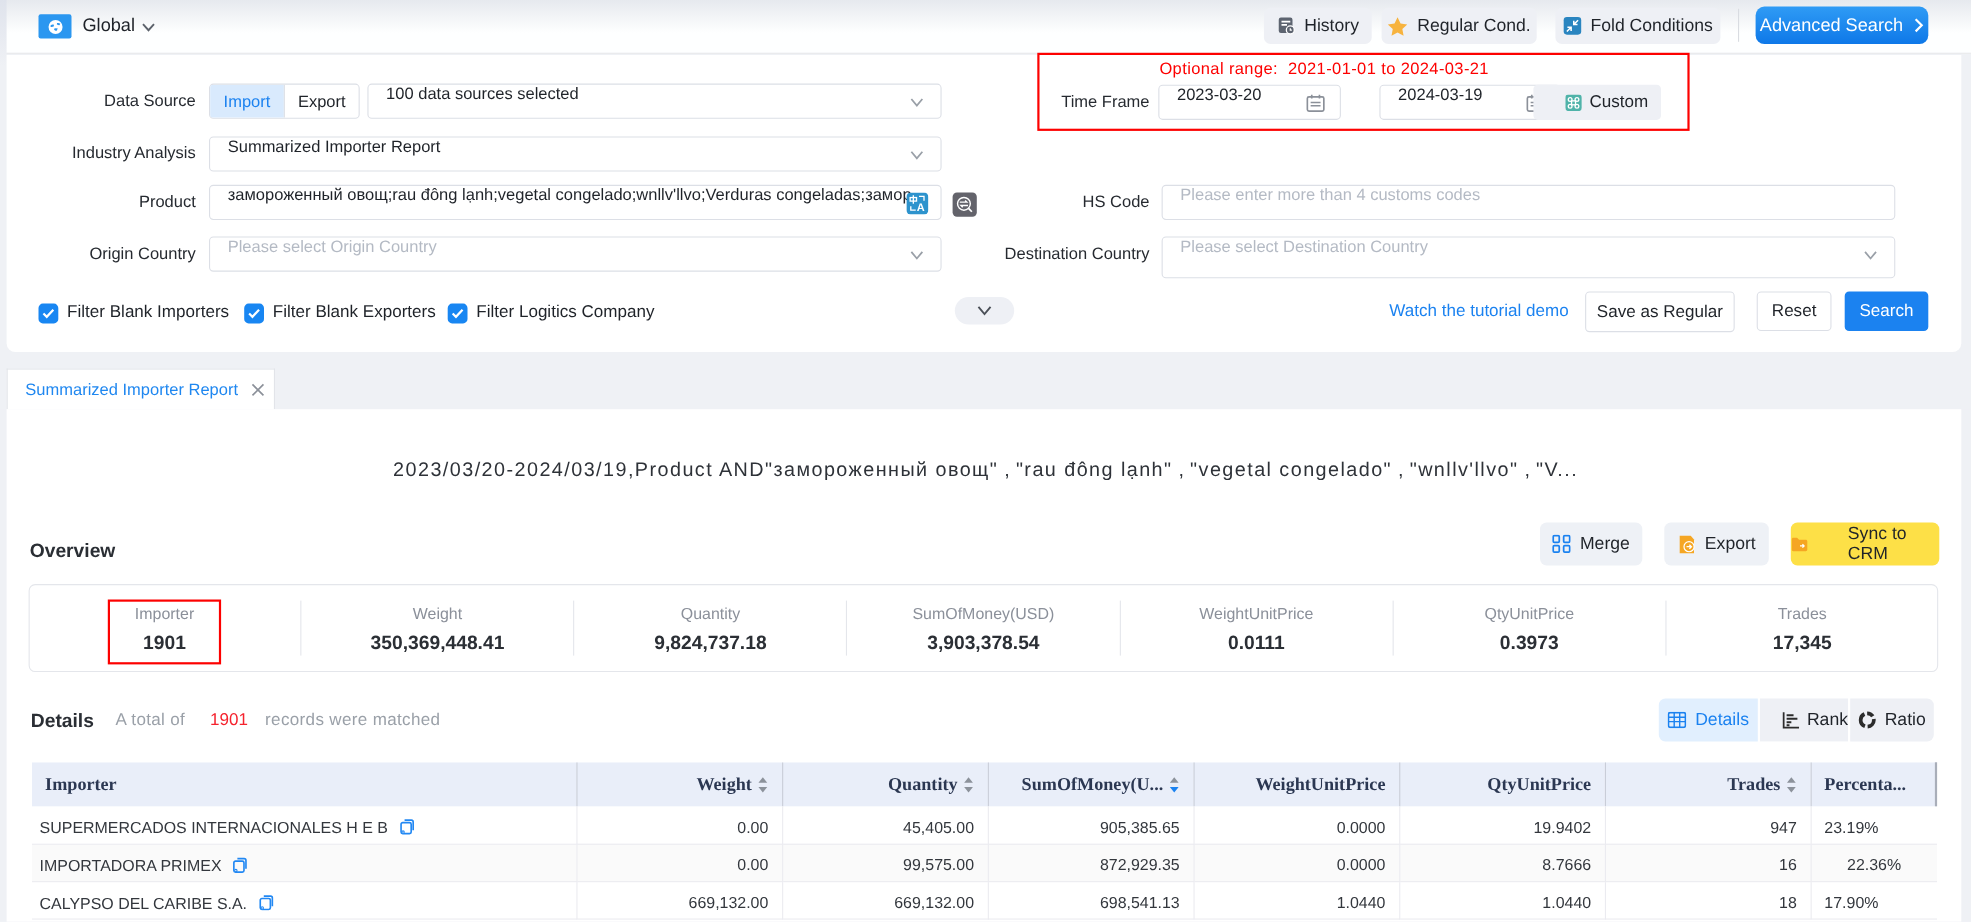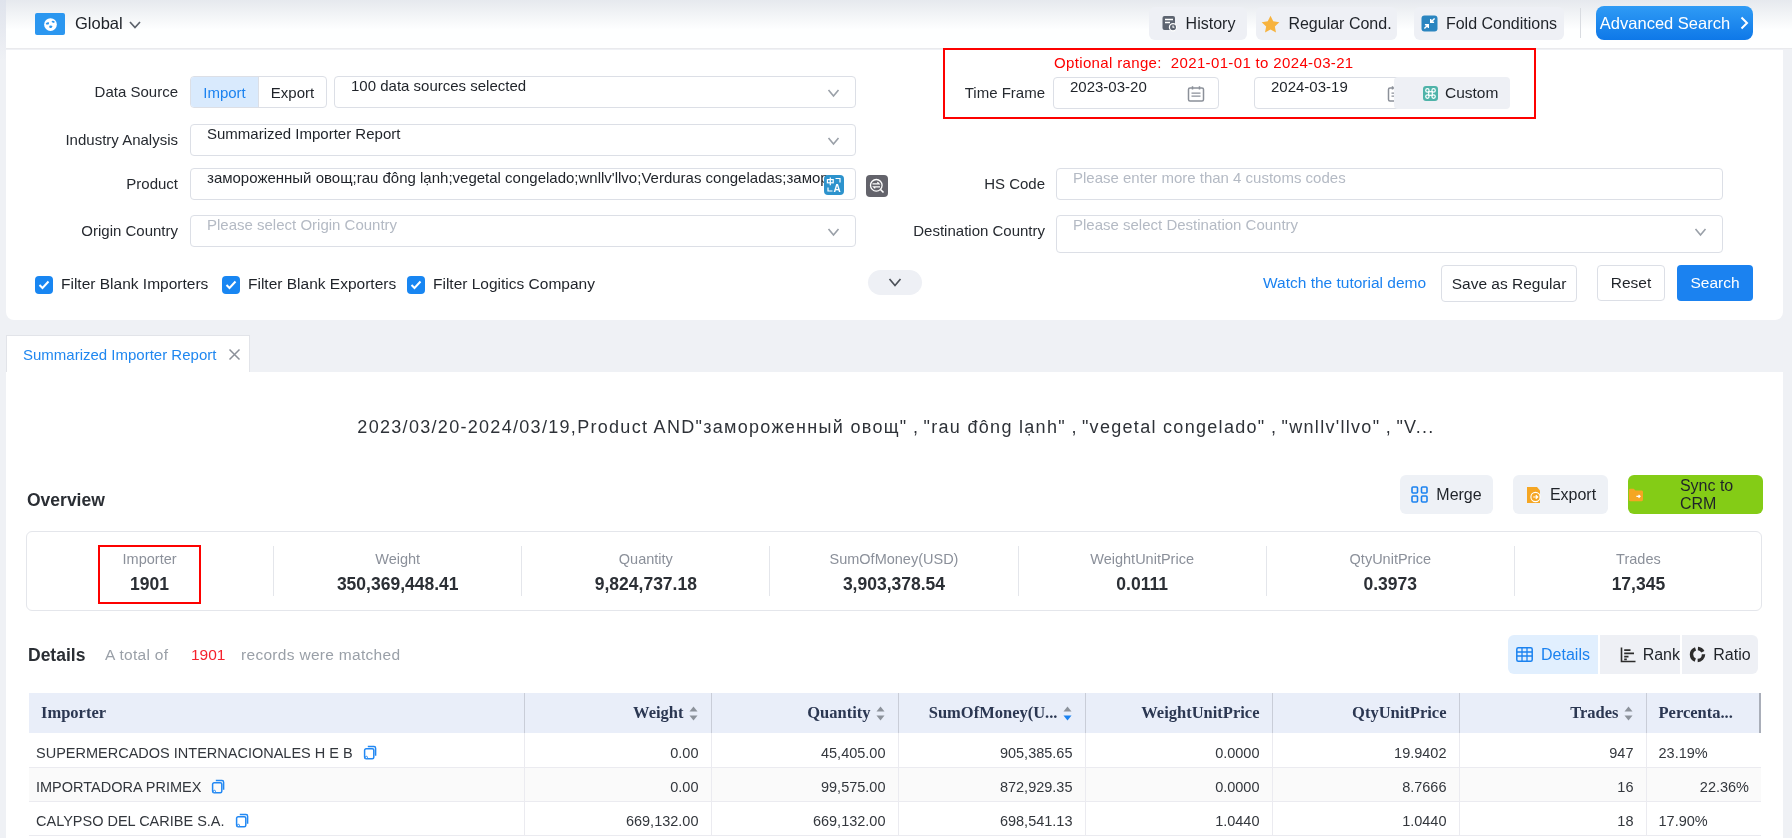--- a/index.html
+++ b/index.html
@@ -223,21 +223,21 @@
 <span style="font-size:16px;margin-left:8px;">Merge</span>
 </div>
 <div class="btn-gray" style="left:1513px;top:475px;width:95px;height:39px;background:#eef1f6;">
 <svg width="17" height="18" viewBox="0 0 17 18">
       <path d="M2 1 H12 L15 4.5 V17 H2 Z" fill="#f5a623"></path>
       <circle cx="10.5" cy="11" r="4.6" fill="#f5a623" stroke="#fff" stroke-width="1.1"></circle>
       <path d="M8.2 11 H12.6 M10.8 9.2 L12.7 11 L10.8 12.8" stroke="#fff" stroke-width="1.2" fill="none"></path>
     </svg>
 <span style="font-size:16px;margin-left:8px;">Export</span>
 </div>
-<div class="btn-gray" style="left:1628px;top:475px;width:135px;height:39px;background:#84cc16;gap:28px;">
+<div class="btn-gray" style="left:1628px;top:475px;width:135px;height:39px;background:#fde047;gap:28px;">
 <svg width="18" height="16" viewBox="0 0 18 16">
       <path d="M1 2.5 C1 1.7 1.7 1 2.5 1 H6.5 L8.5 3 H15.5 C16.3 3 17 3.7 17 4.5 V13.5 C17 14.3 16.3 15 15.5 15 H2.5 C1.7 15 1 14.3 1 13.5 Z" fill="#f5a623"></path>
       <path d="M9.5 9.5 H13.5 M12 7.8 L13.7 9.5 L12 11.2" stroke="#fff" stroke-width="1.3" fill="none"></path>
     </svg>
 <span style="font-size:16px;margin-left:8px;">Sync to CRM</span>
 </div>
 
 <div class="abs" style="left:26px;top:531px;width:1736px;height:80px;border:1px solid #e4e6eb;border-radius:6px;background:#fff;"></div>
 <div class="abs" style="left:26px;top:531px;width:1736px;height:80px;display:flex;">
   <div class="stat">
@@ -353,21 +353,21 @@
               <path d="M4.8 1.6 H11 Q12.6 1.6 12.6 3.2 V10.8" fill="none" stroke="#2288f3" stroke-width="1.5"></path>
               <rect x="1.6" y="3.8" width="9.2" height="10" rx="1.5" fill="none" stroke="#2288f3" stroke-width="1.5"></rect>
               <circle cx="3.4" cy="12.4" r="1.1" fill="#fff" stroke="#2288f3" stroke-width="1"></circle>
             </svg></td>
   <td>0.00</td>
           <td>99,575.00</td>
           <td>872,929.35</td>
           <td>0.0000</td>
           <td>8.7666</td>
           <td>16</td>
-  <td style="text-align:right;padding-left:12px;">22.36%</td>
+  <td style="text-align:center;padding-left:12px;">22.36%</td>
 </tr>
 <tr class="brow">
   <td class="nm">CALYPSO DEL CARIBE S.A. <svg class="cp" width="14" height="15" viewBox="0 0 14 15">
               <path d="M4.8 1.6 H11 Q12.6 1.6 12.6 3.2 V10.8" fill="none" stroke="#2288f3" stroke-width="1.5"></path>
               <rect x="1.6" y="3.8" width="9.2" height="10" rx="1.5" fill="none" stroke="#2288f3" stroke-width="1.5"></rect>
               <circle cx="3.4" cy="12.4" r="1.1" fill="#fff" stroke="#2288f3" stroke-width="1"></circle>
             </svg></td>
   <td>669,132.00</td>
           <td>669,132.00</td>
           <td>698,541.13</td>

